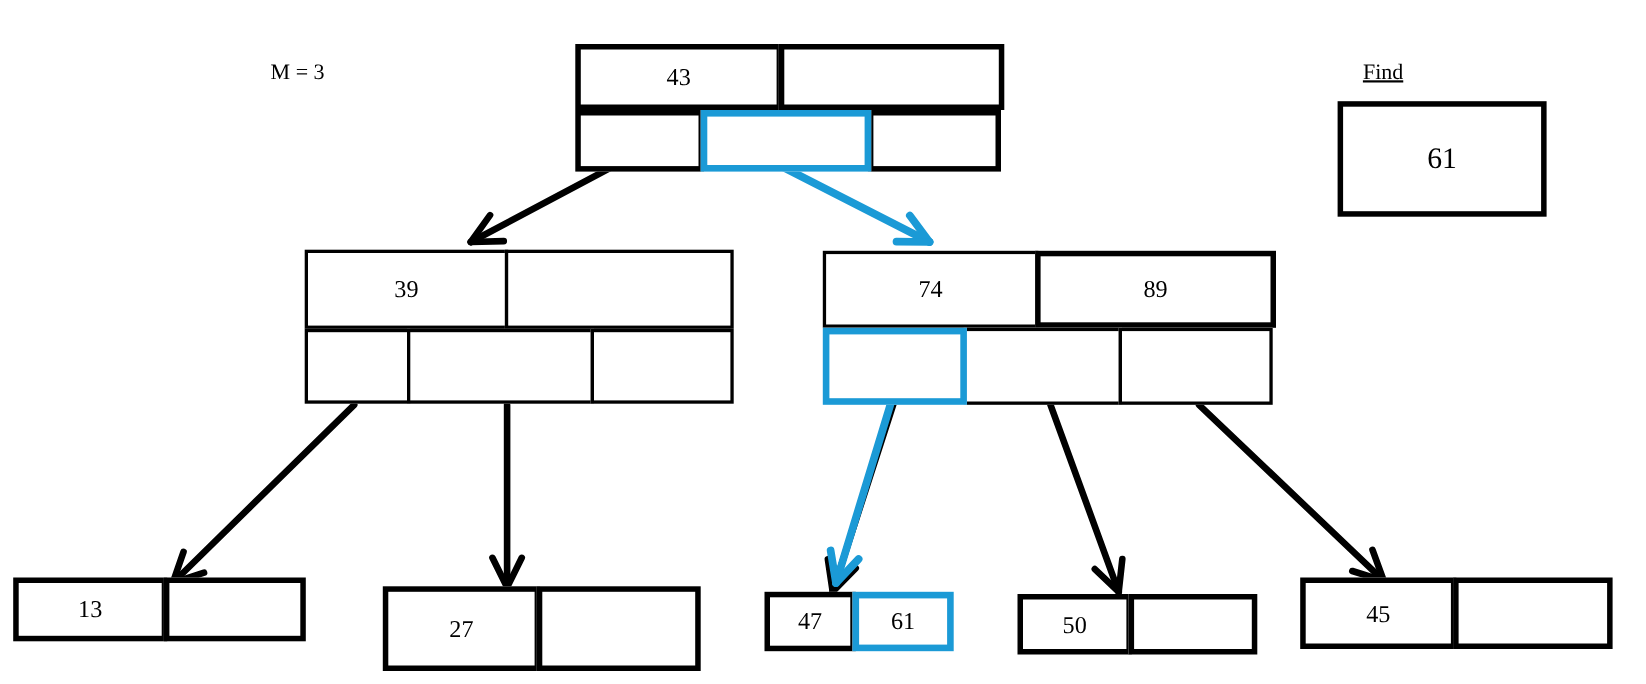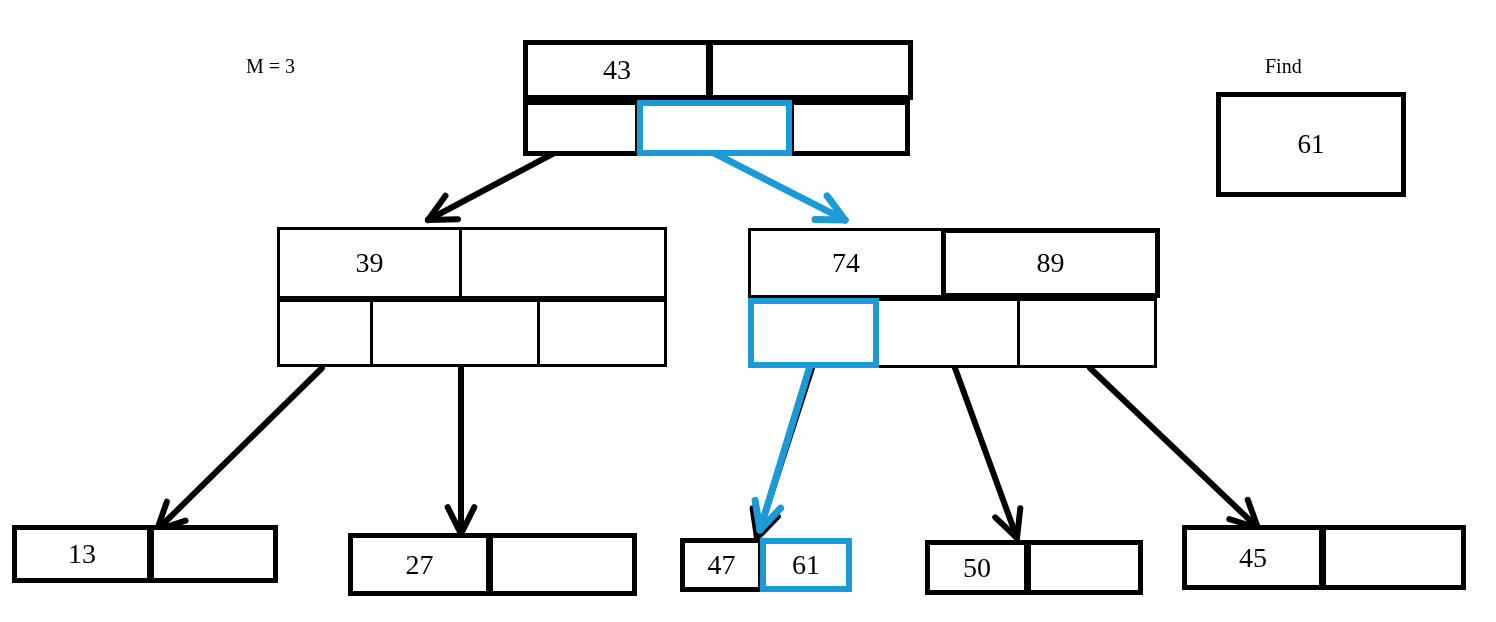--- a/index.html
+++ b/index.html
@@ -21,21 +21,21 @@
   .row  { display: flex; box-sizing: border-box; }
 
   .cell {
     box-sizing: border-box;
     border: 3px solid #000000;
     background: #ffffff;
     display: flex;
     align-items: center;
     justify-content: center;
     color: #000000;
-    font-size: 28px;
+    font-size: 22px;
     line-height: 1;
     margin-right: -3px;
   }
   .cell:last-child { margin-right: 0; }
   .cell.thick { border-width: 5px; }
   .cell.hl {
     border: 6px solid #1b9ad6;
     z-index: 5;
   }
   .keyrow .cell { height: 100%; }
@@ -72,21 +72,21 @@
     pointer-events: none;
   }
 </style>
 </head>
 <body>
 
 <div id="canvas">
 
   <div class="label" style="left:246px; top:56px;">M = 3</div>
 
-  <div class="label" style="left:1265px; top:56px;">Find</div>
+  <div class="label" style="left:1239px; top:56px;text-decoration:underline;">Find</div>
 
   <div class="findbox" style="left:1216px; top:92px; width:190px; height:105px;">
     <span>61</span>
   </div>
 
   <svg class="arrows" viewBox="0 0 1496 622" xmlns="http://www.w3.org/2000/svg">
       <g>
         <line x1="575" y1="142" x2="428" y2="220" stroke="#000000" stroke-width="6" stroke-linecap="round"></line>
         <line x1="428" y1="220" x2="457.98837774074605" y2="219.16501468376515" stroke="#000000" stroke-width="6" stroke-linecap="round"></line>
         <line x1="428" y1="220" x2="445.5032480300791" y2="195.63534715212356" stroke="#000000" stroke-width="6" stroke-linecap="round"></line>
@@ -181,31 +181,31 @@
       <div class="cell thick" style="width:140px;">
         <span>13</span>
       </div>
       <div class="cell thick" style="width:129px;">
         <span></span>
       </div>
     </div>
   </div>
 
   <div class="node" style="left:348px; top:533px; width:289px;">
-    <div class="row" style="height:63px;">
+    <div class="row" style="height:77px;">
       <div class="cell thick" style="width:143px;">
         <span>27</span>
       </div>
       <div class="cell thick" style="width:149px;">
         <span></span>
       </div>
     </div>
   </div>
 
-  <div class="node" style="left:680px; top:538px; width:172px;">
+  <div class="node" style="left:695px; top:538px; width:172px;">
     <div class="row" style="height:54px;">
       <div class="cell thick" style="width:102px;">
         <span>47</span>
       </div>
       <div class="cell hl" style="width:113px;">
         <span>61</span>
       </div>
     </div>
   </div>
 

